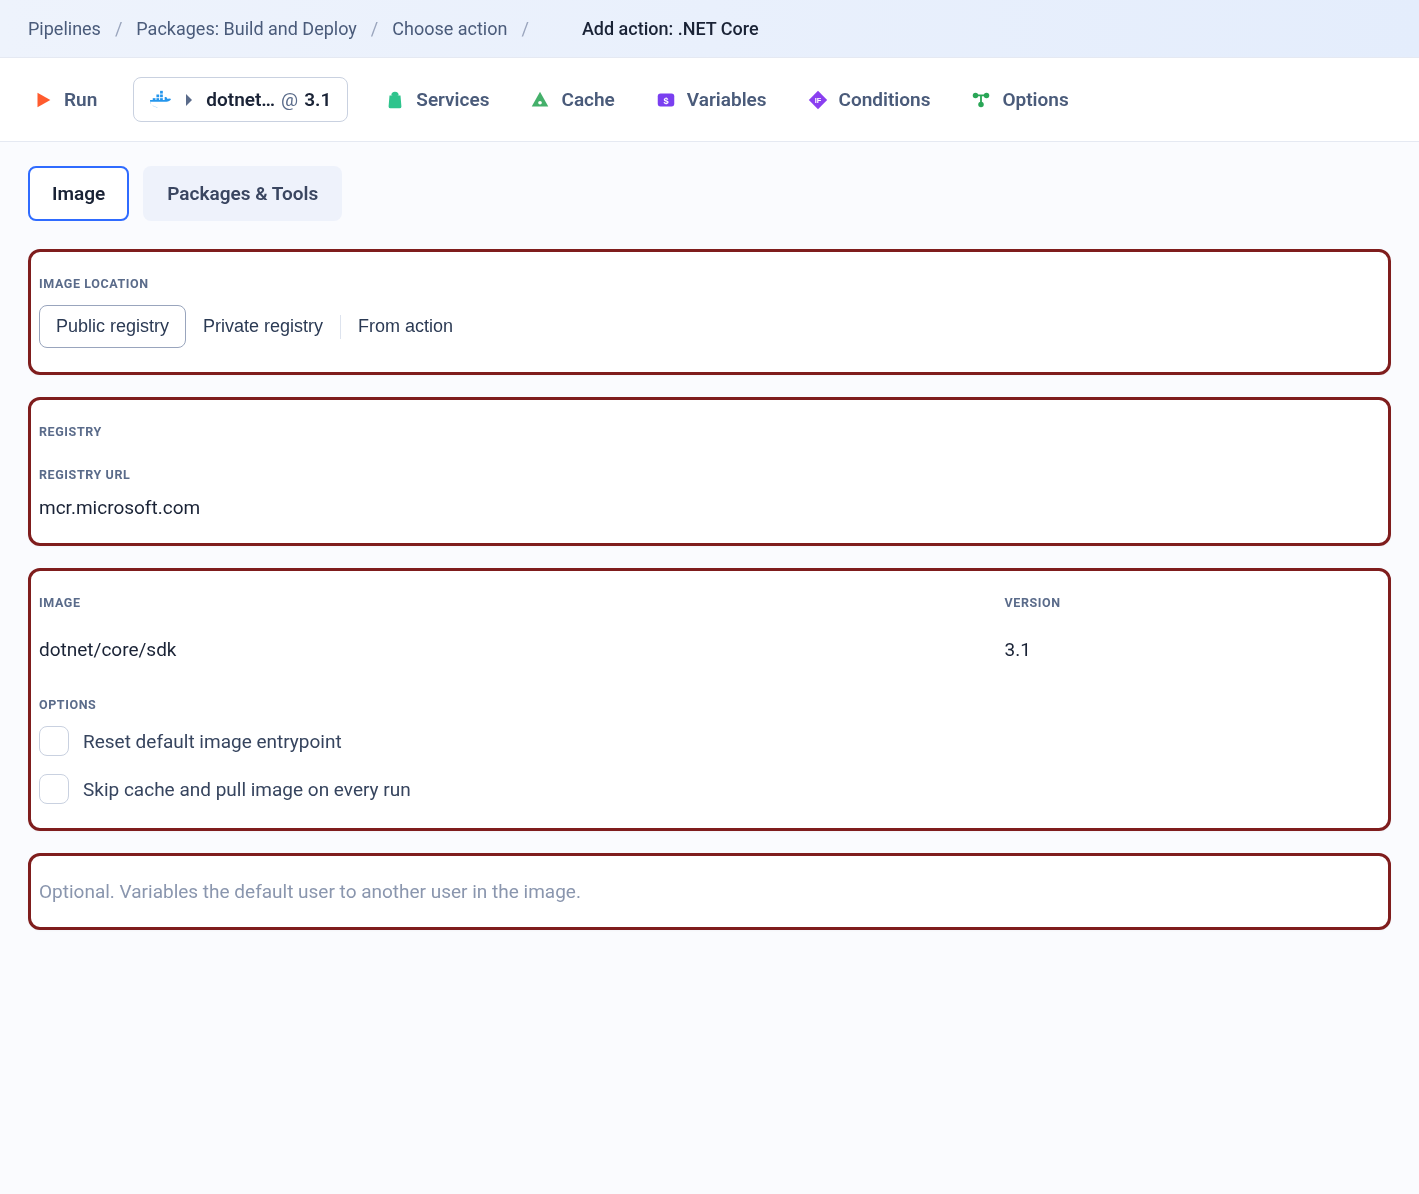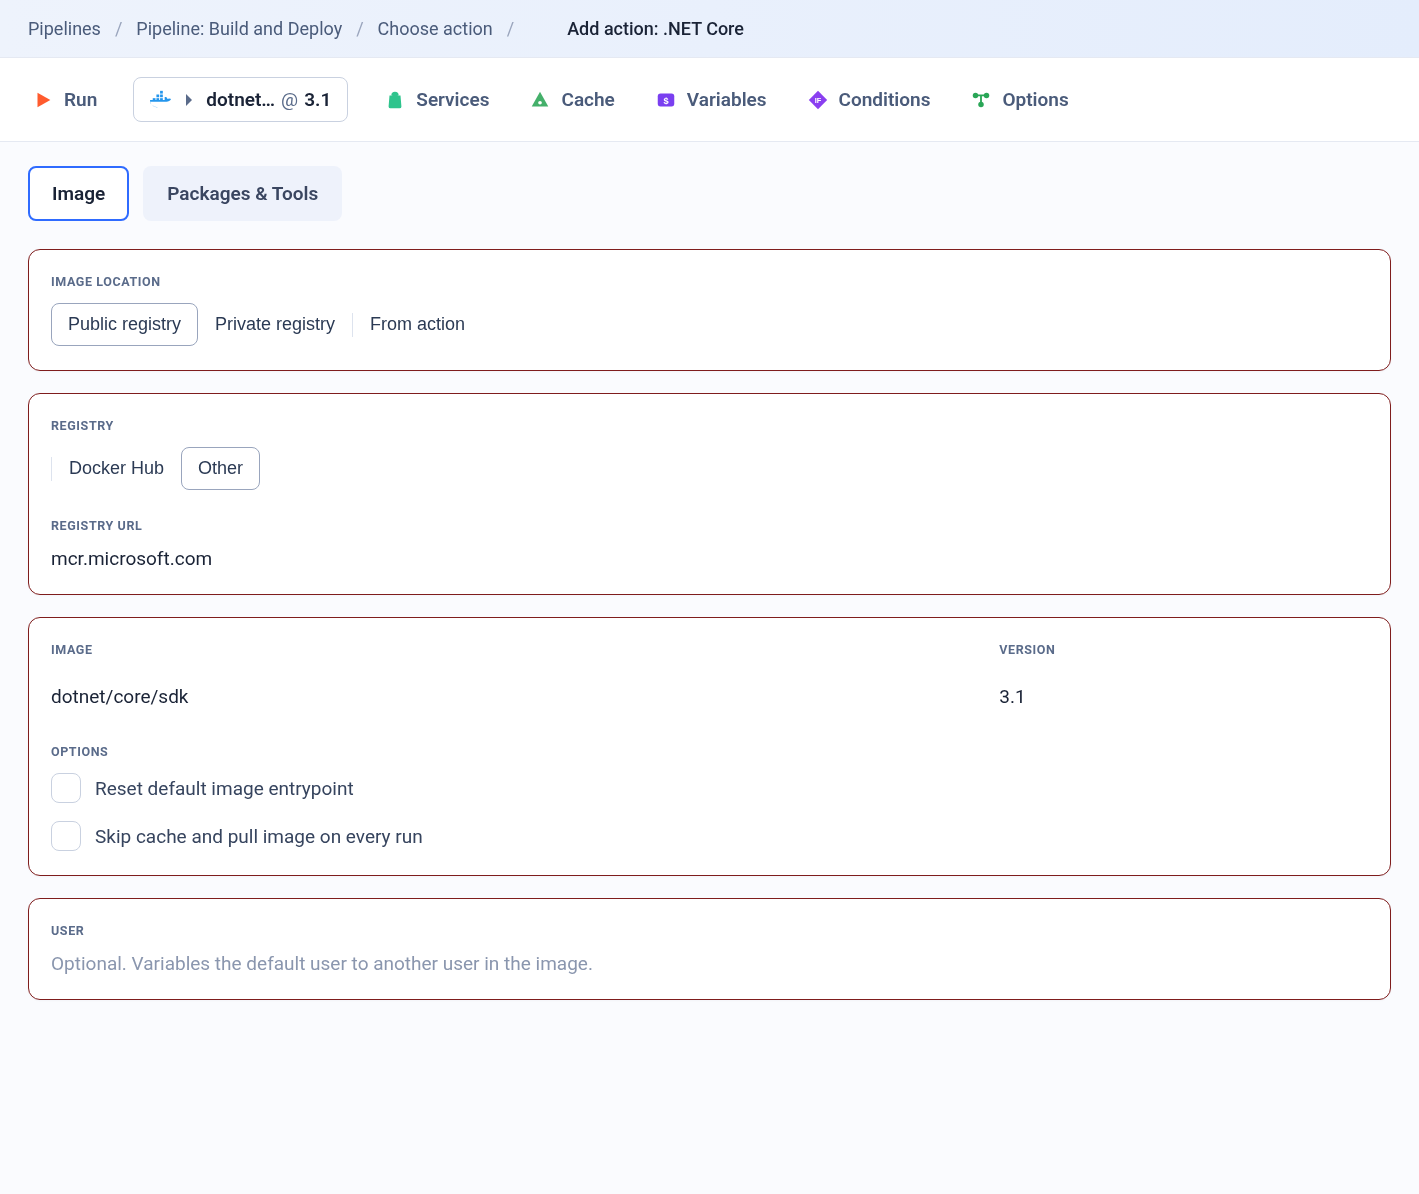--- a/index.html
+++ b/index.html
@@ -75,23 +75,23 @@
     border: 2px solid transparent;
   }
   .subtab.active {
     background: #fff;
     color: #1a2336;
     border: 2px solid #2f6bff;
   }
 
   .panel {
     background: #fff;
-    border: 1px solid #7f1d1d;
+    border: 3px solid #7f1d1d;
     border-radius: 12px;
-    padding: 24px 22px;
+    padding: 24px 8px;
     margin-bottom: 22px;
     box-shadow: 0 1px 2px rgba(20,30,60,0.03);
   }
 
   .section-label {
     font-size: 12.5px;
     letter-spacing: 0.6px;
     font-weight: 700;
     color: #5a6b8a;
     text-transform: uppercase;
@@ -163,21 +163,21 @@
   
   svg { display: block; }
 </style>
 </head>
 <body>
 
 <div class="breadcrumb-bar">
   <nav class="breadcrumb">
     <a href="#">Pipelines</a>
     <span class="sep">/</span>
-    <a href="#">Pipeline: Build and Deploy</a>
+    <a href="#">Packages: Build and Deploy</a>
     <span class="sep">/</span>
     <a href="#">Choose action</a>
     <span class="sep">/</span>
     <span class="current">Add action: .NET Core</span>
   </nav>
 </div>
 
 <div class="tabs-bar">
 
   <div class="tab">
@@ -281,25 +281,20 @@
     <div class="btn-row">
       <button class="btn-seg selected">Public registry</button>
       <button class="btn-seg">Private registry</button>
       <span class="divider"></span>
       <button class="btn-seg">From action</button>
     </div>
   </div>
 
   <div class="panel">
     <div class="section-label">REGISTRY</div>
-    <div class="btn-row">
-      <span class="divider"></span>
-      <button class="btn-seg">Docker Hub</button>
-      <button class="btn-seg selected">Other</button>
-    </div>
 
     <div class="section-label spacer-top">REGISTRY URL</div>
     <div class="field-value">mcr.microsoft.com</div>
   </div>
 
   <div class="panel">
     <div class="image-ver-row">
       <div class="col">
         <div class="section-label">IMAGE</div>
         <div class="field-value spacer-top-sm">dotnet/core/sdk</div>
@@ -316,17 +311,16 @@
       <div class="checkbox"></div>
       <div class="checkbox-label">Reset default image entrypoint</div>
     </div>
     <div class="checkbox-row">
       <div class="checkbox"></div>
       <div class="checkbox-label">Skip cache and pull image on every run</div>
     </div>
   </div>
 
   <div class="panel">
-    <div class="section-label">USER</div>
     <div class="field-placeholder">Optional. Variables the default user to another user in the image.</div>
   </div>
 
 </div>
 
 </body></html>

